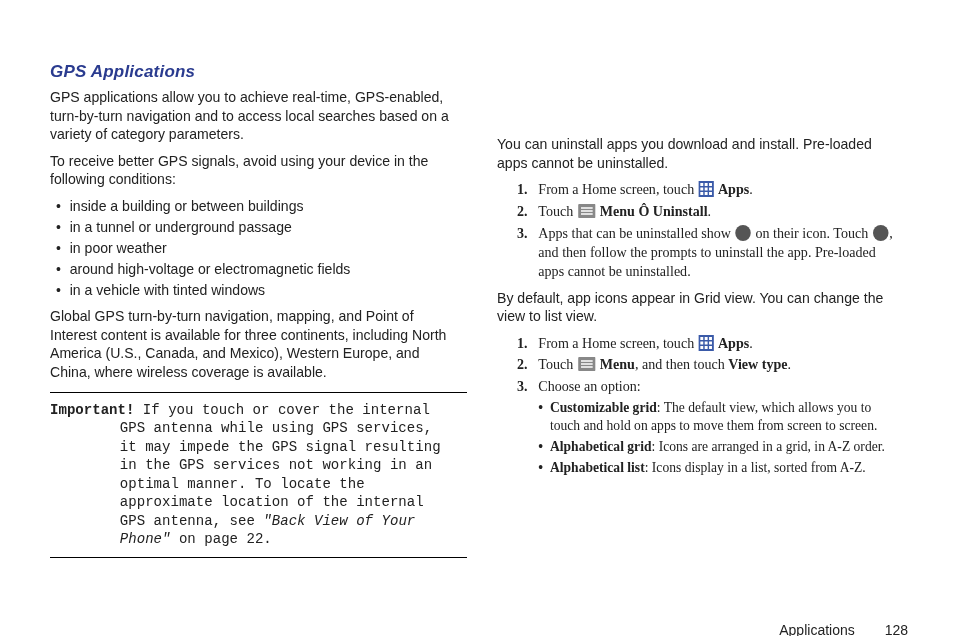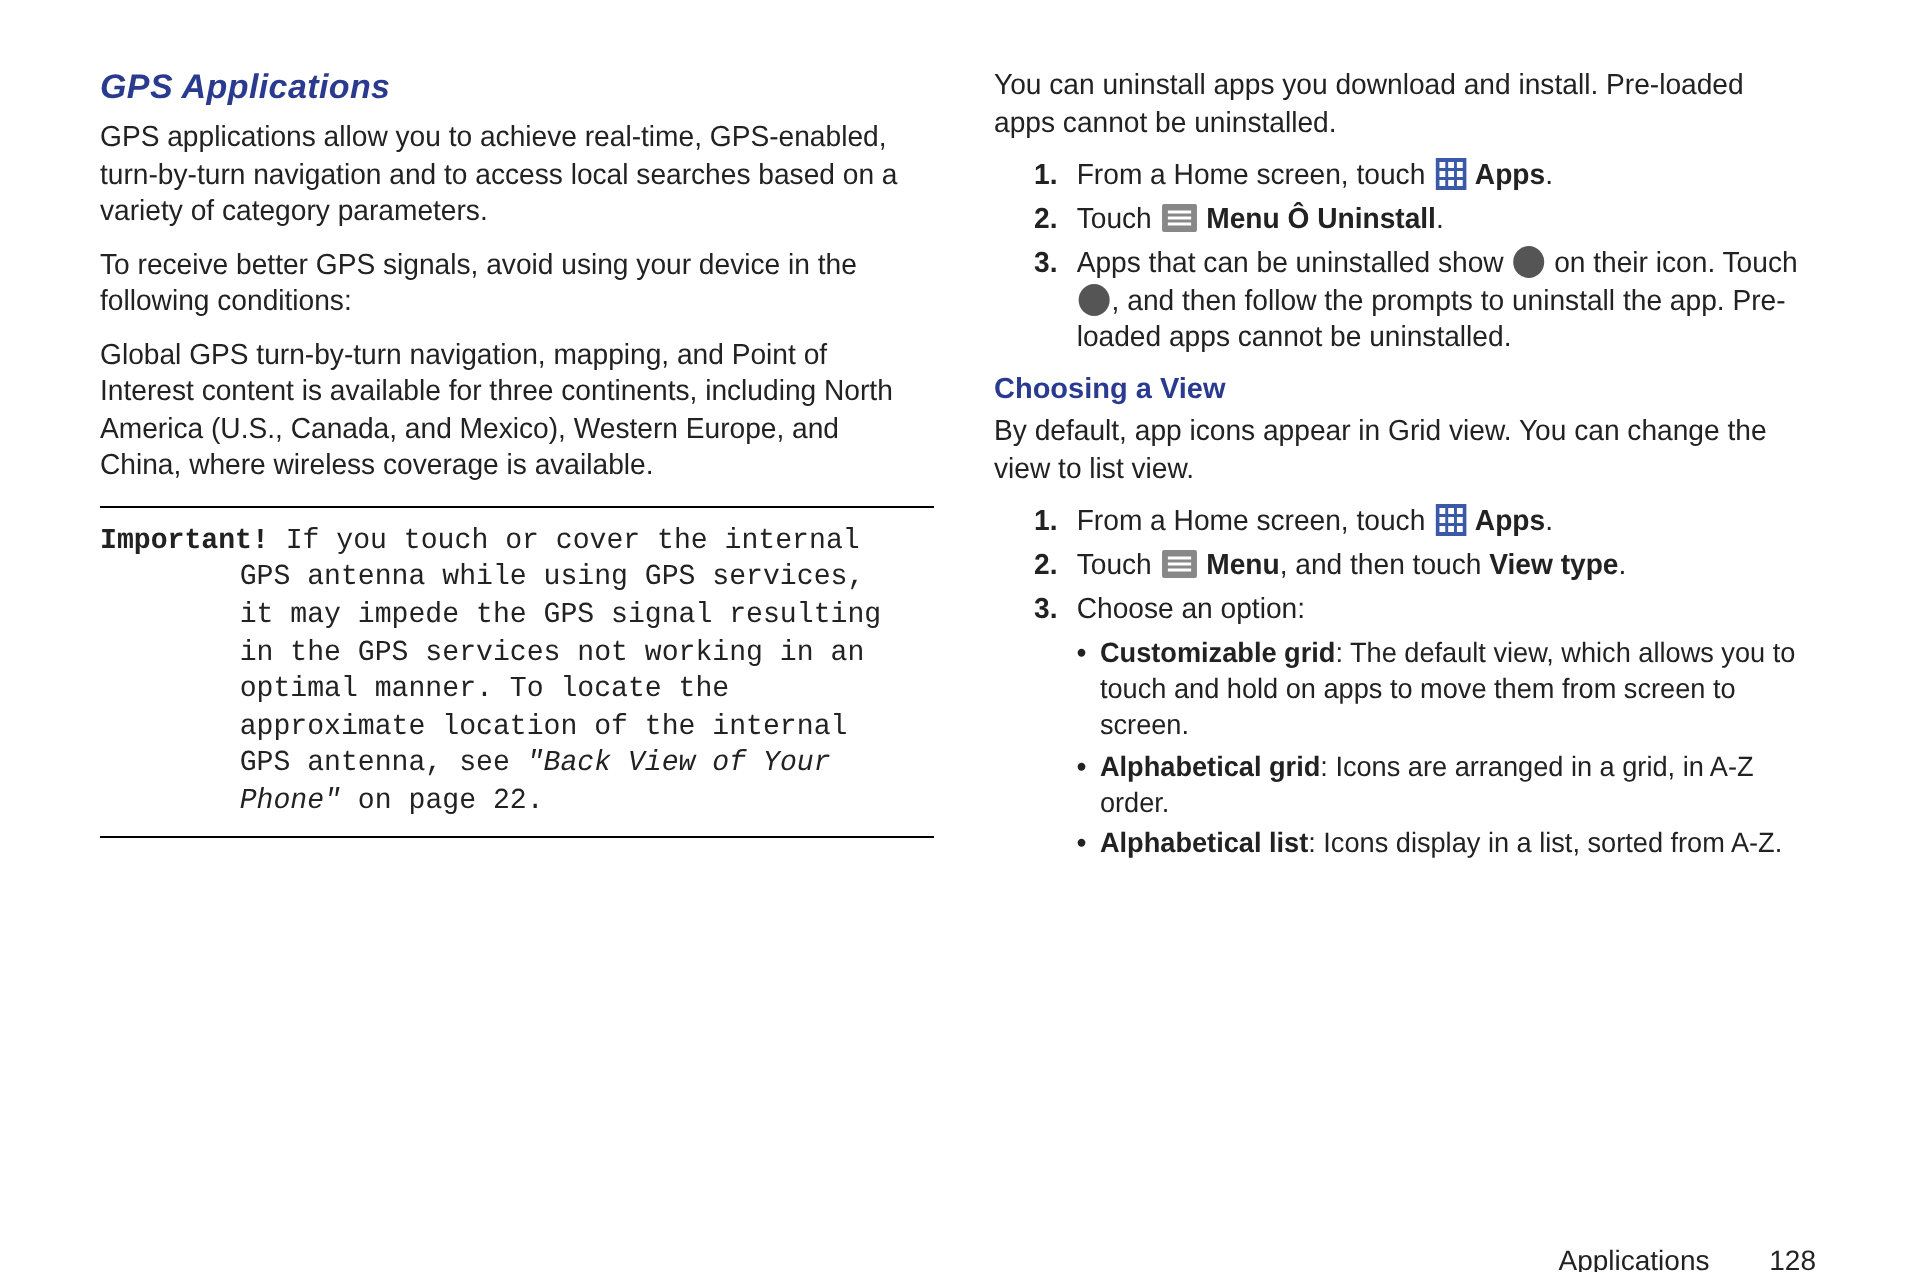--- a/index.html
+++ b/index.html
@@ -10,20 +10,21 @@
     background: #fff;
     font-family: Arial, Helvetica, sans-serif;
     color: #222;
   }
   .page {
     display: flex;
     padding: 30px 40px 10px 50px;
     gap: 30px;
     box-sizing: border-box;
     height: 596px;
+    align-items: center;
   }
   .col {
     flex: 1;
     min-width: 0;
   }
   .h-blue {
     color: #2a3b8f;
     font-family: "Verdana", Arial, sans-serif;
     font-style: italic;
     font-weight: bold;
@@ -63,20 +64,21 @@
     content: "•";
     position: absolute;
     left: -4px;
     top: 0;
   }
   ol.steps {
     list-style: none;
     counter-reset: step;
     padding: 0 0 0 20px;
     margin: 2px 0 8px 0;
+    font-family: Liberation Serif, serif;
   }
   ol.steps > li {
     counter-increment: step;
     position: relative;
     font-size: 14.5px;
     line-height: 1.3;
     margin: 3px 0;
     padding-left: 22px;
     transform: scaleX(0.97);
     transform-origin: left;
@@ -156,20 +158,27 @@
 </style>
 </head>
 <body>
 
 <div class="page">
 
   <div class="col">
     <div class="h-blue">GPS Applications</div>
     <p>GPS applications allow you to achieve real-time, GPS-enabled, turn-by-turn navigation and to access local searches based on a variety of category parameters.</p>
     <p>To receive better GPS signals, avoid using your device in the following conditions:</p>
+    <ul class="bullets">
+      <li>inside a building or between buildings</li>
+      <li>in a tunnel or underground passage</li>
+      <li>in poor weather</li>
+      <li>around high-voltage or electromagnetic fields</li>
+      <li>in a vehicle with tinted windows</li>
+    </ul>
     <p>Global GPS turn-by-turn navigation, mapping, and Point of Interest content is available for three continents, including North America (U.S., Canada, and Mexico), Western Europe, and China, where wireless coverage is available.</p>
 
     <div class="important-box">
       <p>
         <span class="b">Important!</span><span> If you touch or cover the internal GPS antenna while using GPS services, it may impede the GPS signal resulting in the GPS services not working in an optimal manner. To locate the approximate location of the internal GPS antenna, see </span><span class="i">"Back View of Your Phone"</span><span> on page 22.</span>
       </p>
     </div>
   </div>
 
   <div class="col">
@@ -199,21 +208,20 @@
                 <line x1="3" y1="7" x2="15" y2="7"></line>
                 <line x1="3" y1="10" x2="15" y2="10"></line>
               </g>
             </svg></span><span class="b"> Menu Ô Uninstall</span><span>.</span>
       </li>
       <li>
         <span>Apps that can be uninstalled show </span><span class="icon-circle"></span><span> on their icon. Touch </span><span class="icon-circle"></span><span>, and then follow the prompts to uninstall the app. Pre-loaded apps cannot be uninstalled.</span>
       </li>
     </ol>
 
-    <div class="h-sub">Choosing a View</div>
     <p>By default, app icons appear in Grid view. You can change the view to list view.</p>
     <ol class="steps">
       <li>
         <span>From a Home screen, touch </span><span class="icon-apps"><svg viewBox="0 0 16 16" width="16" height="16">
               <rect x="0" y="0" width="16" height="16" fill="#3a5aa8"></rect>
               <g fill="#fff">
                 <rect x="2" y="2" width="3" height="3"></rect>
                 <rect x="6.5" y="2" width="3" height="3"></rect>
                 <rect x="11" y="2" width="3" height="3"></rect>
                 <rect x="2" y="6.5" width="3" height="3"></rect>

